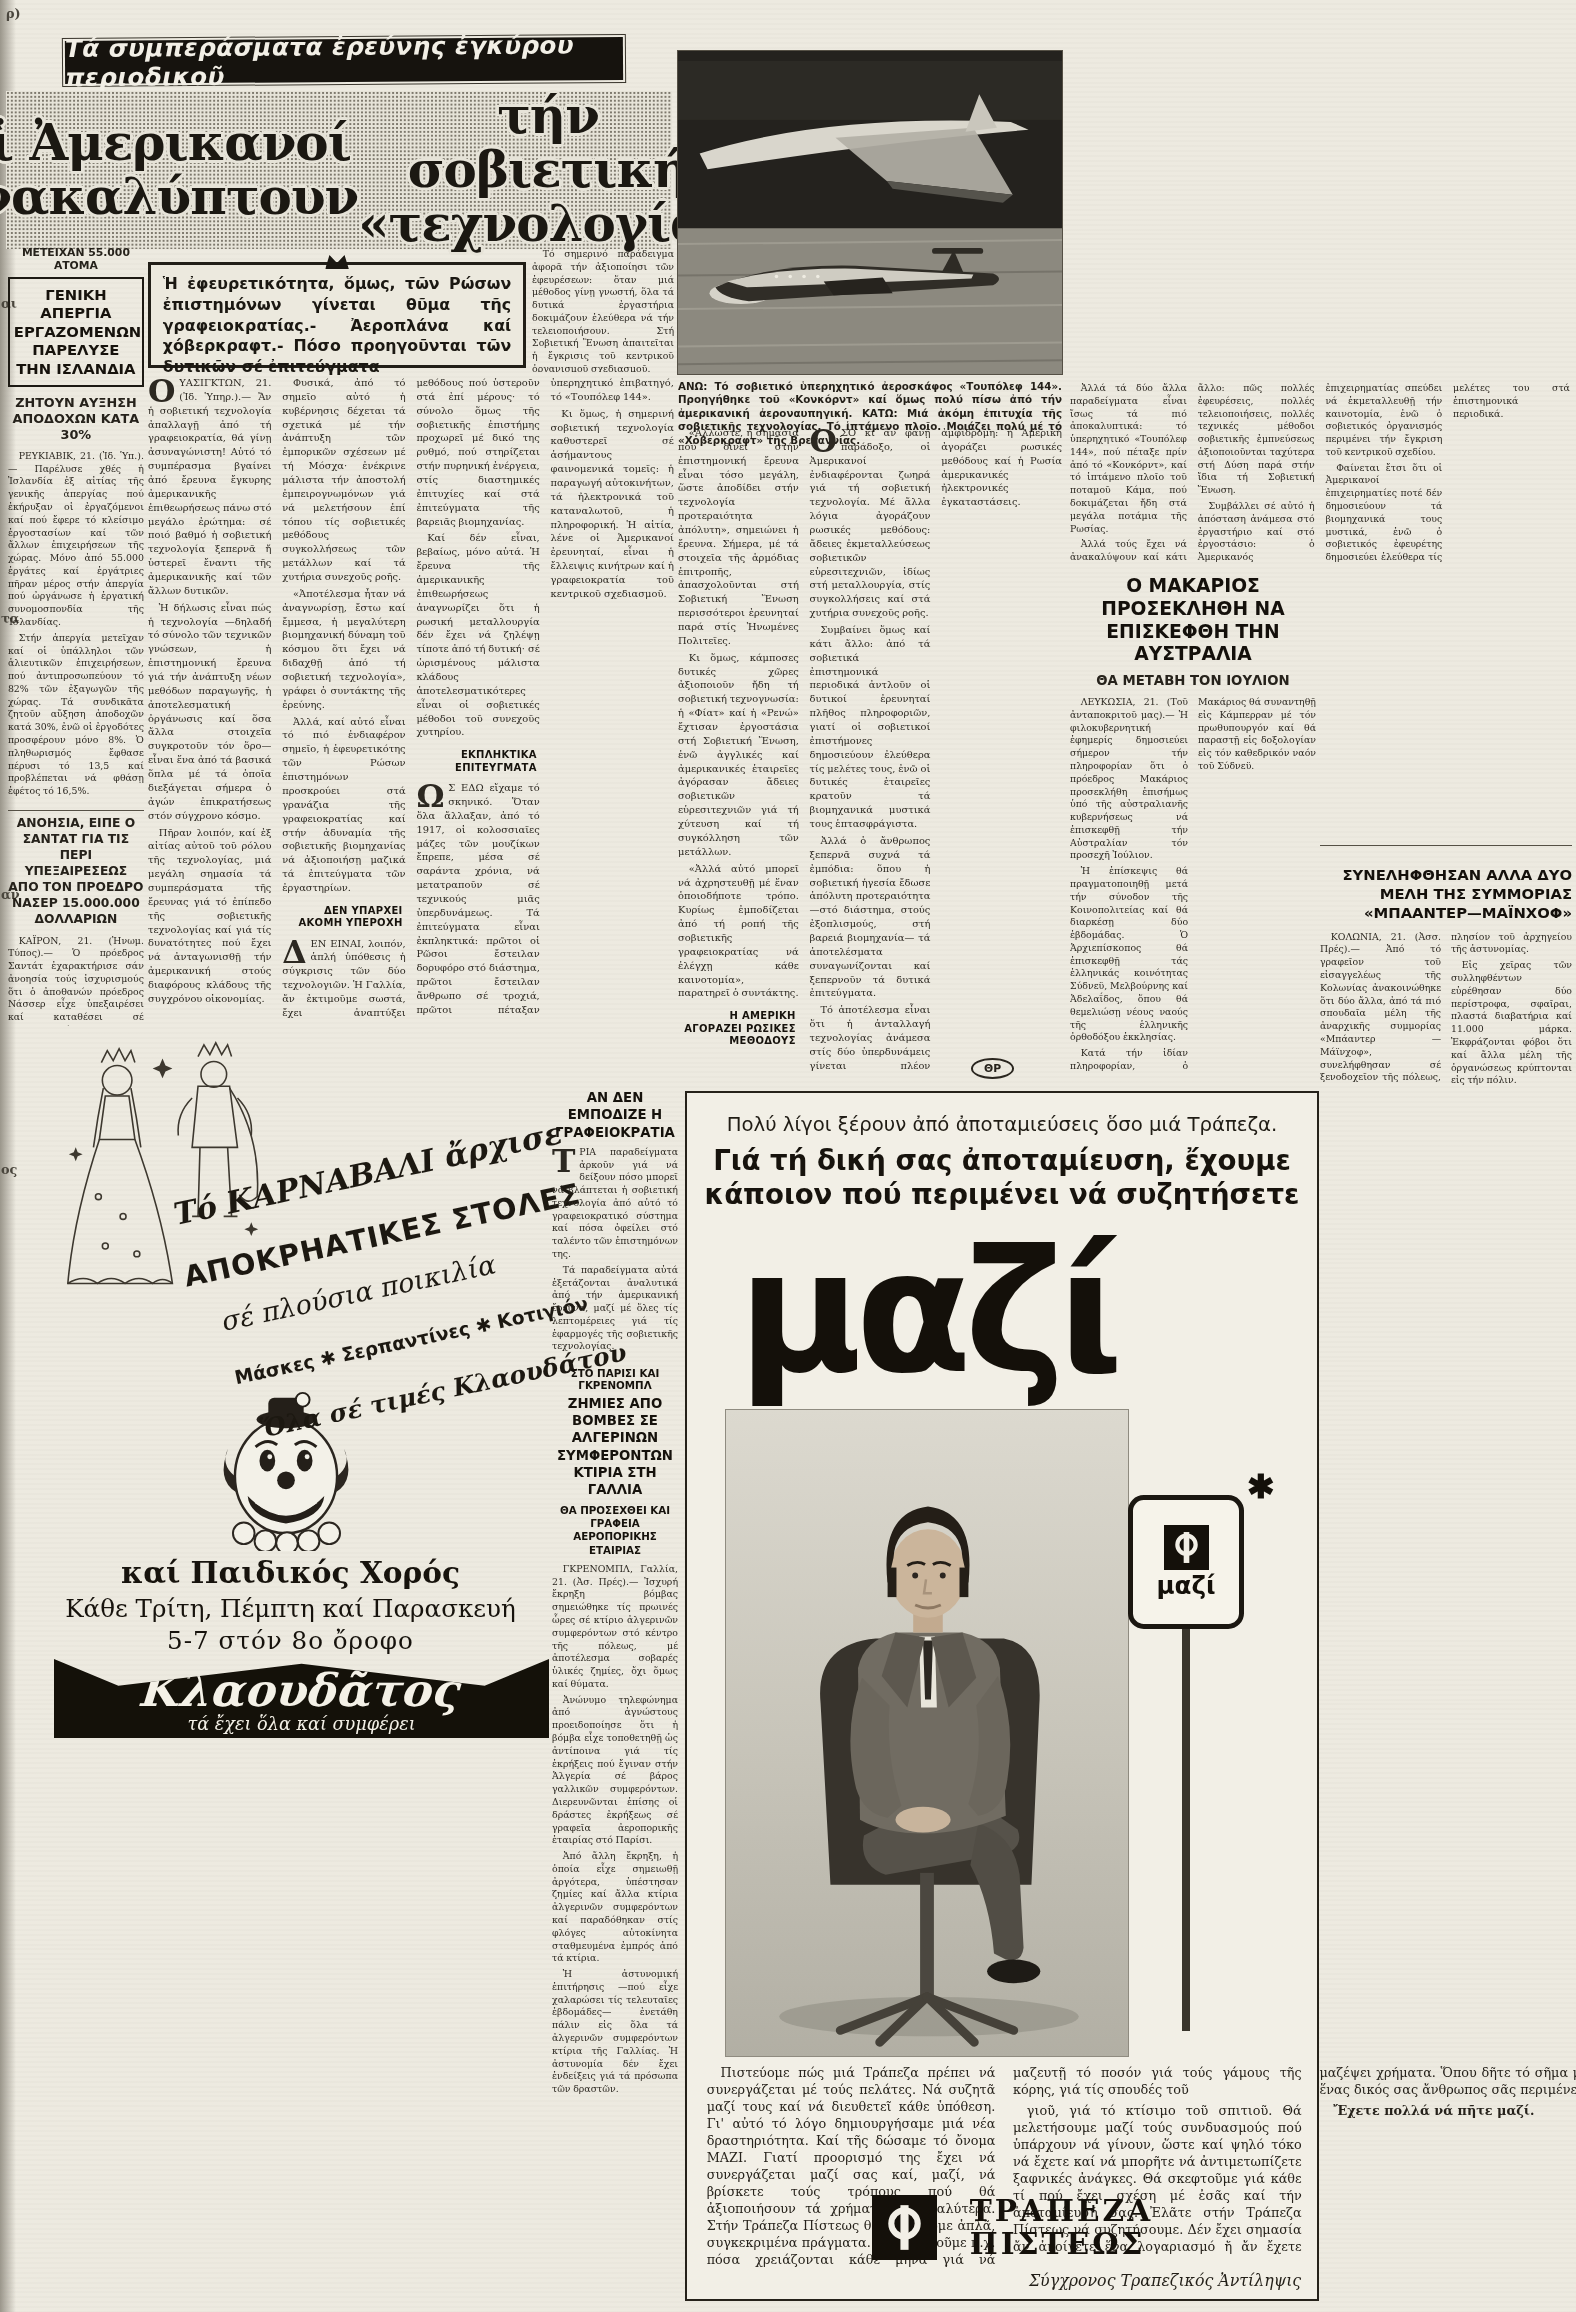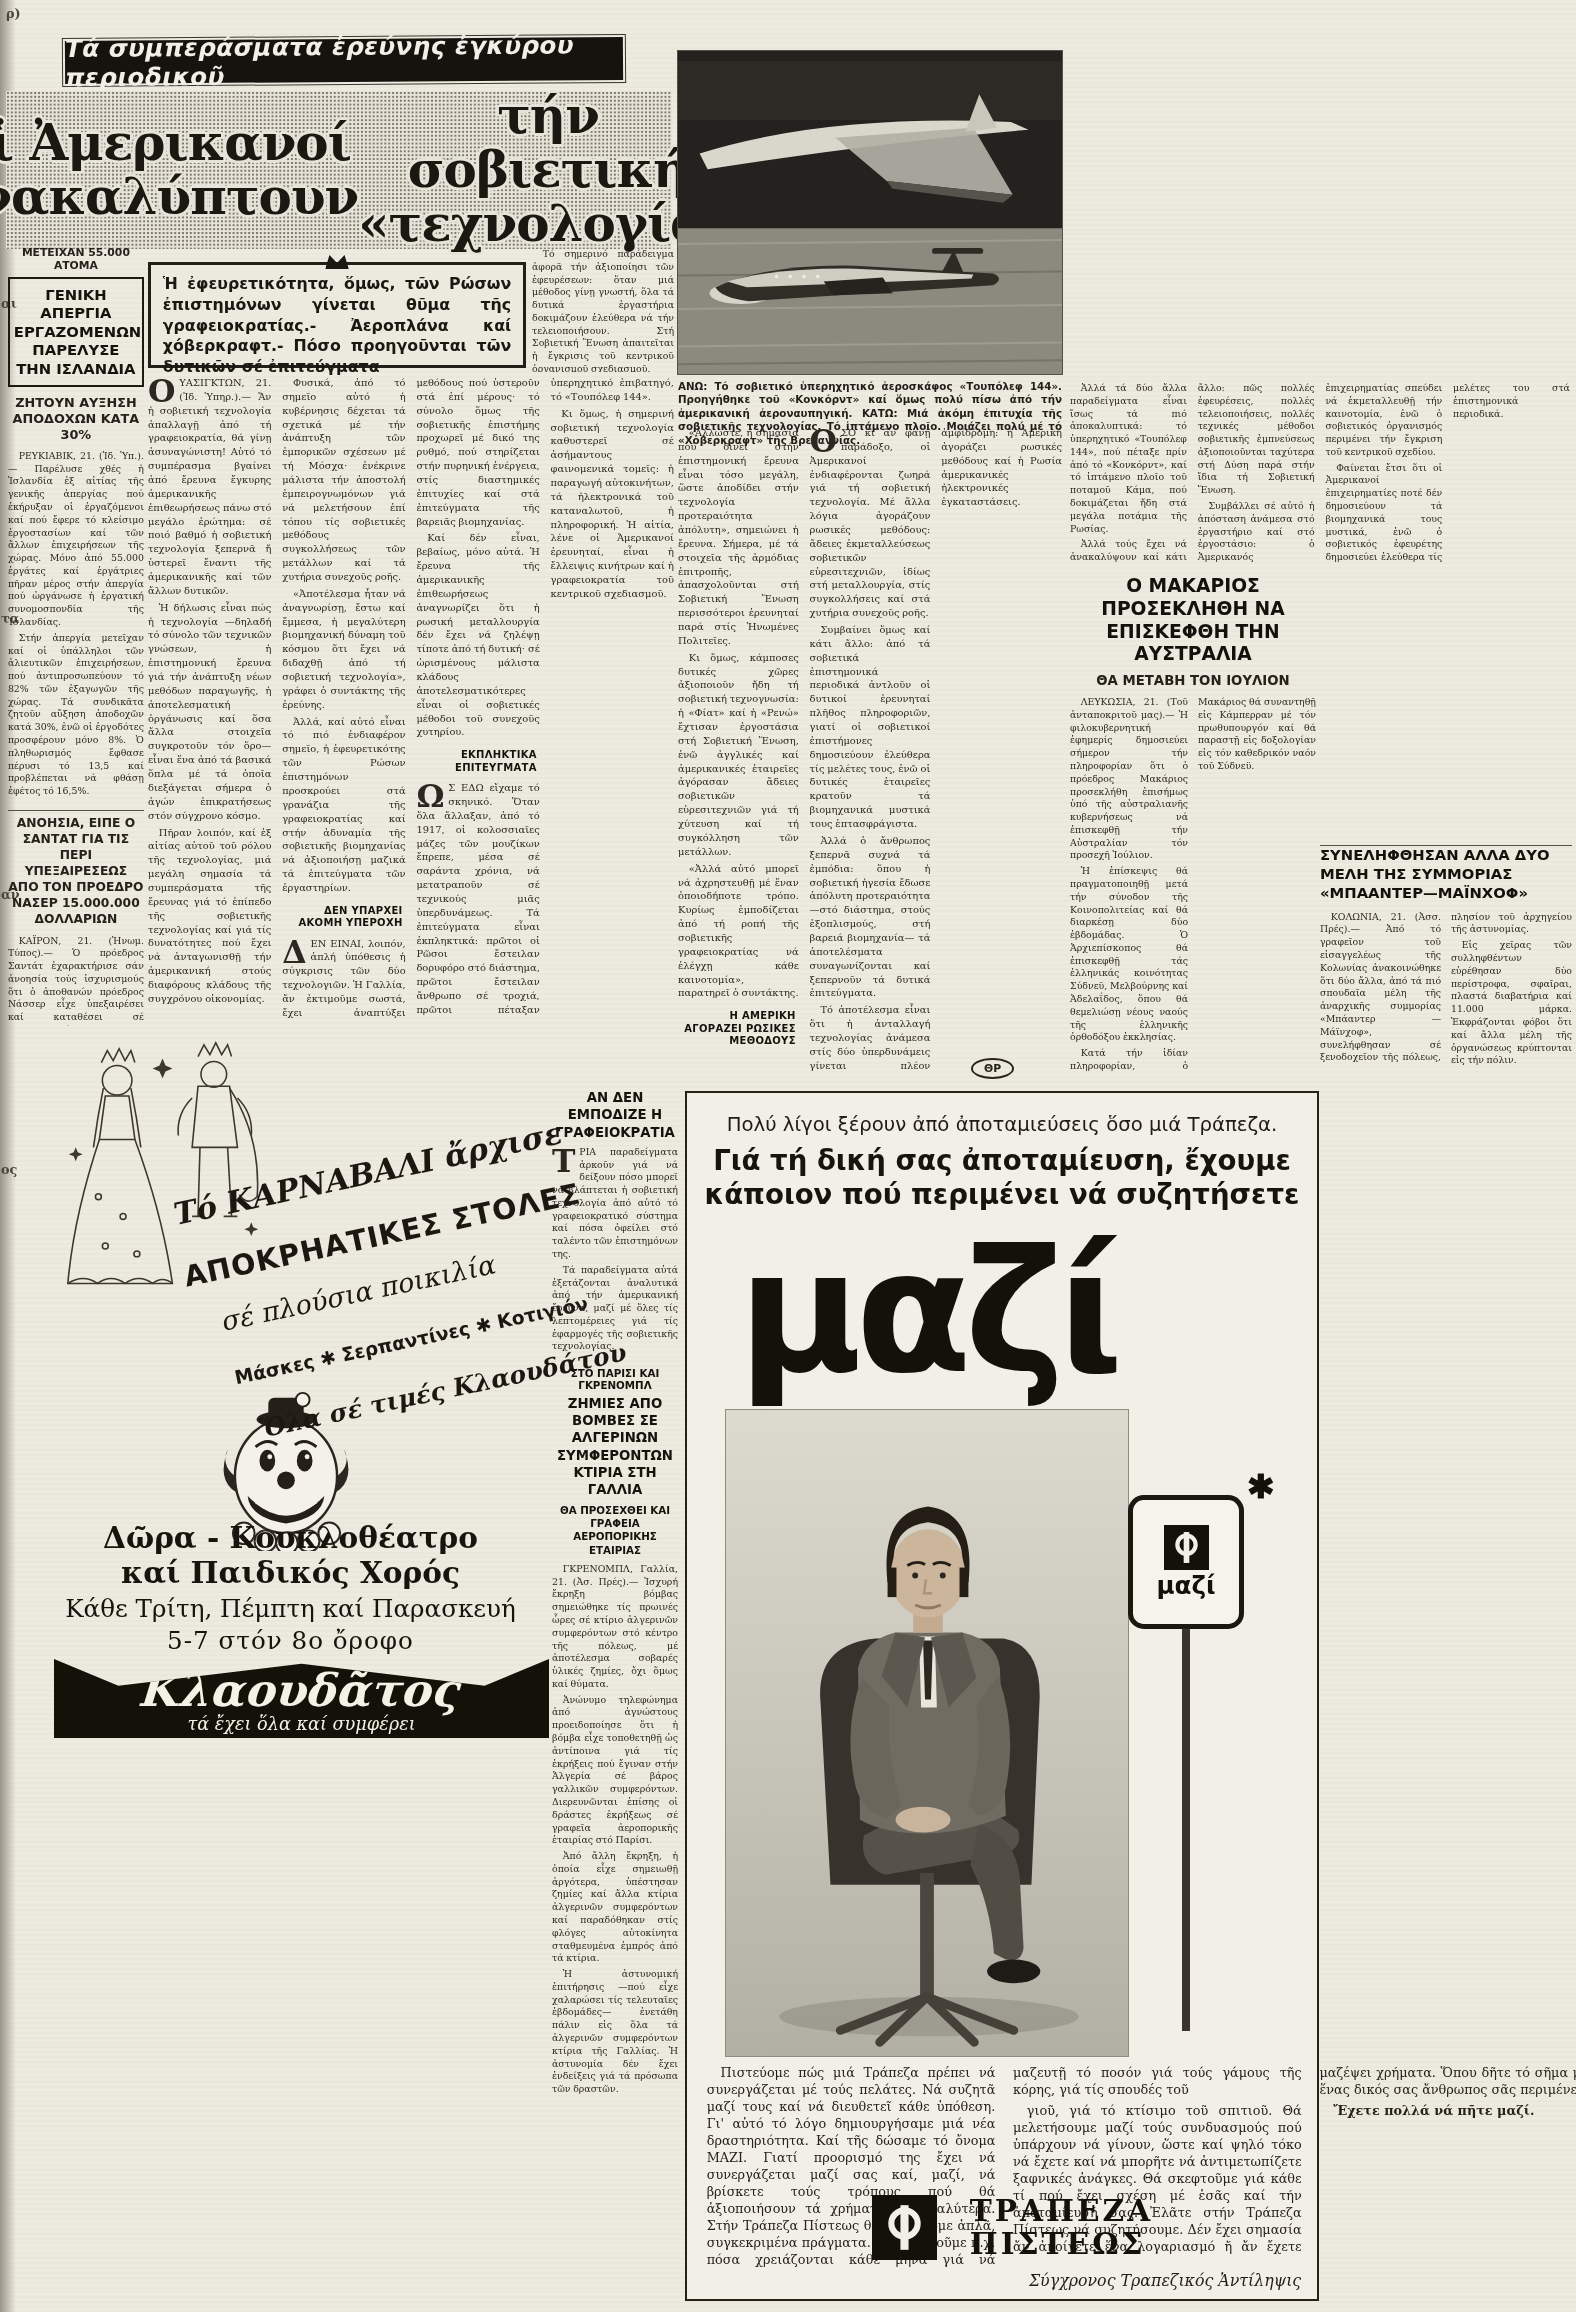--- a/index.html
+++ b/index.html
@@ -56,22 +56,22 @@
 .flowA{left:148px;top:376px;width:526px;height:648px}
 .flowC{left:678px;top:426px;width:384px;height:654px}
 .flowB{left:1070px;top:382px;width:500px;height:189px}
 .introside{left:532px;top:248px;width:142px;height:124px}
 
 .makarios{left:1070px;top:575px;width:246px}
 .mak-title{font-family:"DejaVu Sans",sans-serif;font-weight:bold;font-size:18.7px;line-height:1.22;text-align:center;color:#14100b}
 .mak-sub{font-family:"DejaVu Sans",sans-serif;font-weight:bold;font-size:13.3px;text-align:center;margin:6.9px 0 7.9px}
 .mak-body{height:386px}
 .baader{left:1320px;top:845px;width:252px}
-.baa-title{font-family:"DejaVu Sans",sans-serif;font-weight:bold;font-size:14.8px;line-height:1.28;text-align:left;
-  border-top:1px solid #555045;padding-top:0;color:#14100b}
+.baa-title{font-family:"DejaVu Sans",sans-serif;font-weight:bold;font-size:14.8px;line-height:1.28;text-align:right;
+  border-top:1px solid #555045;padding-top:20px;color:#14100b}
 .baa-body{height:169px;margin-top:7.9px}
 .endmark{left:971px;top:1058px;width:43px;height:20.7px;border:2px solid #2a261f;border-radius:50%;
   font-family:"DejaVu Sans",sans-serif;font-weight:bold;font-size:10.8px;display:flex;align-items:center;justify-content:center}
 
 .klad{left:54px;top:1029px;width:495px;height:709px}
 .klad .diag{position:absolute;transform:rotate(-12deg);white-space:nowrap;color:#1c1811}
 .kl1{left:116px;top:126px;font-style:italic;font-weight:bold;font-size:30.5px}
 .kl2{left:126px;top:189px;font-family:"DejaVu Sans",sans-serif;font-weight:bold;font-size:28.6px;letter-spacing:1px}
 .kl3{left:165px;top:248px;font-style:italic;font-size:26.6px}
 .kl4{left:177px;top:301px;font-family:"DejaVu Sans",sans-serif;font-weight:bold;font-size:18.7px}
@@ -316,21 +316,20 @@
           <circle cx="76" cy="160" r="11"></circle>
         <circle cx="98" cy="158" r="11"></circle>
           <circle cx="119" cy="150" r="11"></circle>
       </g>
     </svg>
     <div class="diag kl1">Τό ΚΑΡΝΑΒΑΛΙ ἄρχισε</div>
     <div class="diag kl2">ΑΠΟΚΡΗΑΤΙΚΕΣ ΣΤΟΛΕΣ</div>
     <div class="diag kl3">σέ πλούσια ποικιλία</div>
     <div class="diag kl4">Μάσκες ✱ Σερπαντίνες ✱ Κοτιγιόν</div>
     <div class="diag kl5">Ὅλα σέ τιμές Κλαουδάτου</div>
-    <div class="klev ke1">Δῶρα - Κουκλοθέατρο</div>
     <div class="klev ke2">καί Παιδικός Χορός</div>
     <div class="klev ke3">Κάθε Τρίτη, Πέμπτη καί Παρασκευή</div>
     <div class="klev ke4">5-7 στόν 8ο ὄροφο</div>
     <div class="kbanner">
       <div class="kbrand">Κλαουδᾶτος</div>
       <div class="ktag">τά ἔχει ὅλα καί συμφέρει</div>
     </div>
   </section>
 
   <div class="abs narrow">

